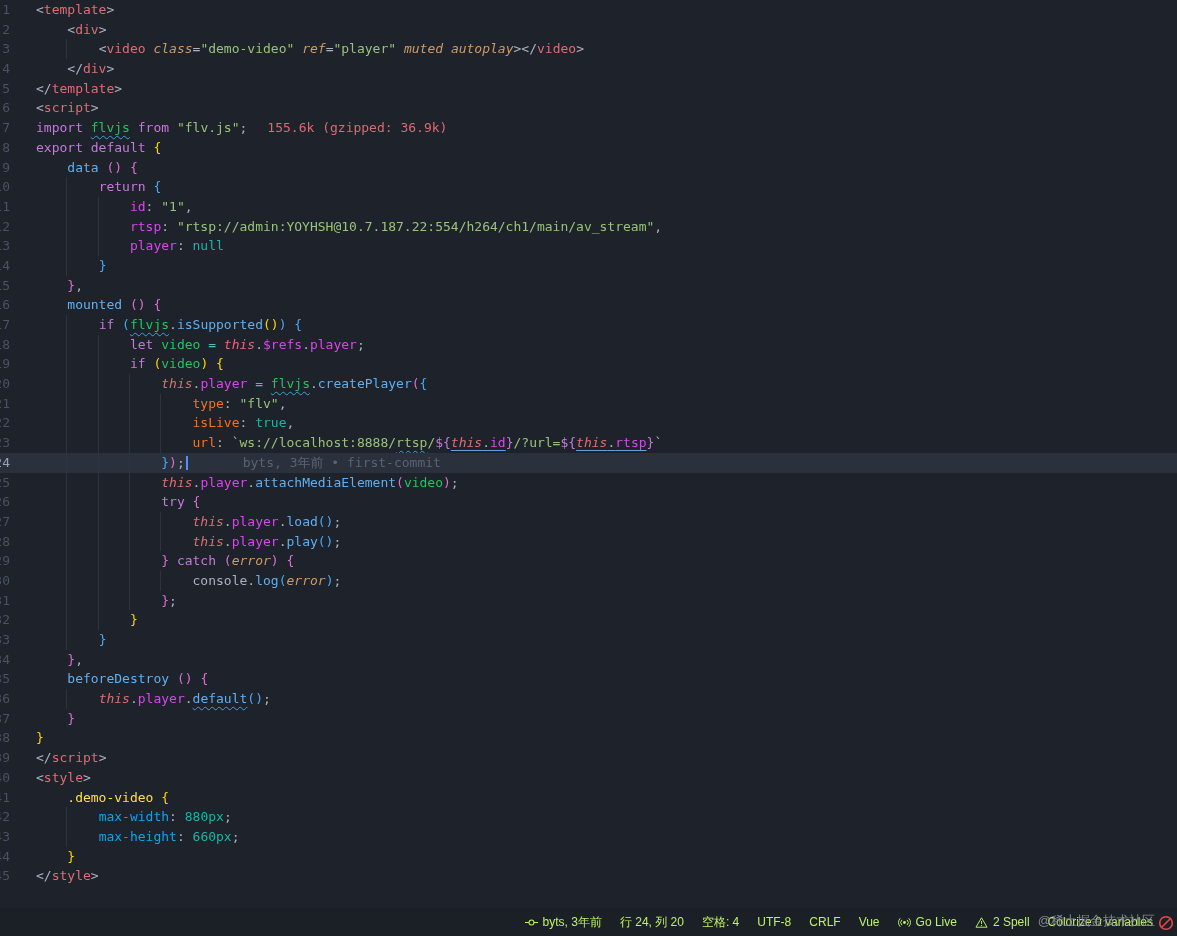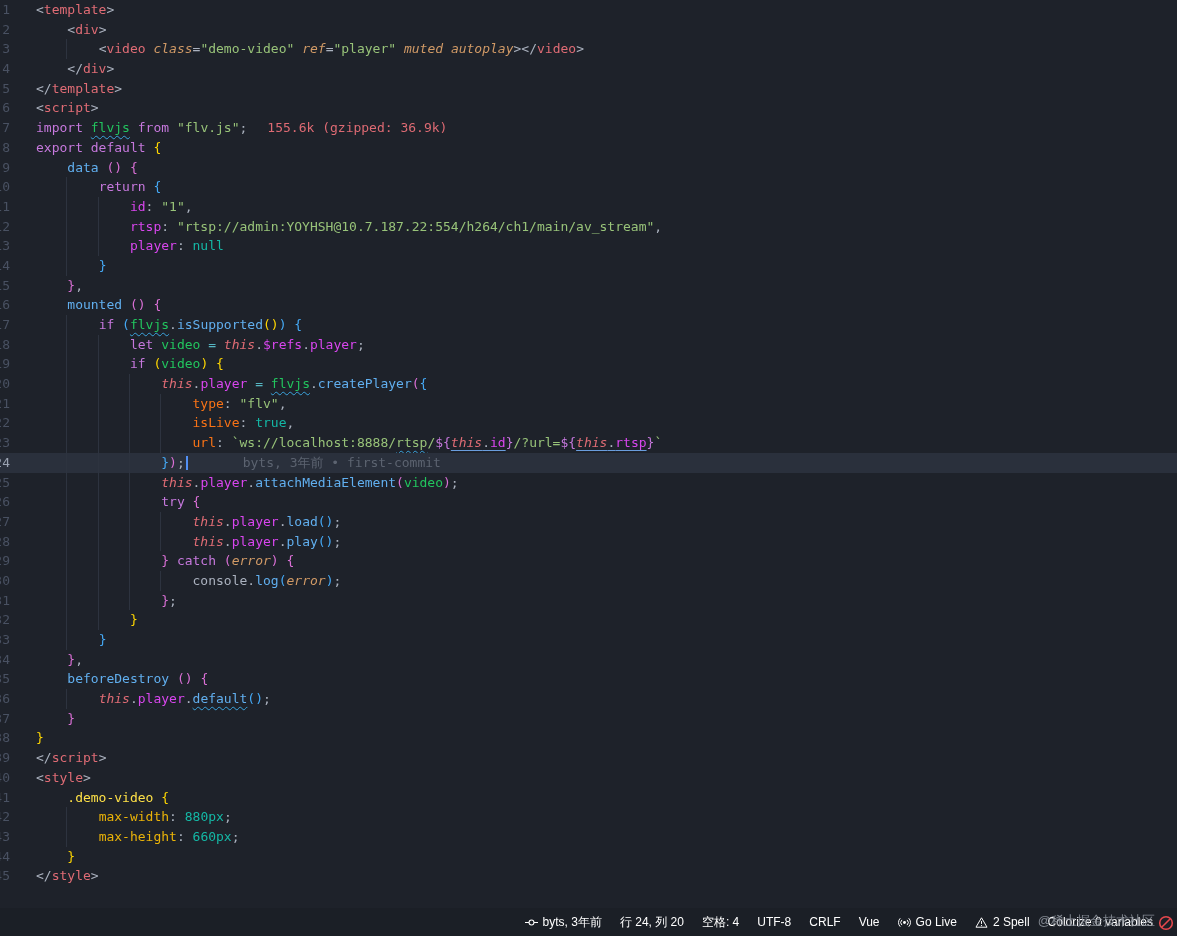--- a/index.html
+++ b/index.html
@@ -40,35 +40,35 @@
   .kw{color:#c678dd}
   .num{color:#14b8a6}
   .fn{color:#61afef}
   .var{color:#22c55e}
   .prop{color:#d946ef}
   .this{color:#e06c75;font-style:italic}
   .cy{color:#f97316}
   .op{color:#56b6c2}
   .param{color:#d19a66;font-style:italic}
   .cls{color:#fde047}
-  .cssp{color:#eab308}
+  .cssp{color:#0ea5e9}
   .def{color:#abb2bf}
   .b1{color:#ffd700}
   .b2{color:#da70d6}
   .b3{color:#45a9f5}
   .sq{text-decoration:underline wavy #3aa3dd 1px;text-underline-offset:3px;}
   .lnk{text-decoration:underline solid #6a9ddd 1px;text-underline-offset:3px;}
   .hint{color:#dd6a73;margin-left:20px;}
   .blame{color:#5c6370;margin-left:55px;}
   .cursor{display:inline-block;width:2px;height:14px;background:#5290f5;vertical-align:text-bottom;margin-left:1px;}
   
   .statusbar{
     position:absolute;left:0;right:0;bottom:0;height:28px;background:#1b1f26;
     display:flex;align-items:center;justify-content:flex-end;gap:18px;
-    padding-right:24px;color:#ffffff;font:12px "Liberation Sans",sans-serif;
+    padding-right:24px;color:#bef264;font:12px "Liberation Sans",sans-serif;
   }
   .sitem{display:inline-flex;align-items:center;gap:5px;white-space:nowrap;cursor:pointer;}
   .sicon{display:inline-flex;align-items:center;}
   .sicon svg{width:13px;height:13px;display:block;}
   
   .watermark{
     position:absolute;right:22px;bottom:6px;z-index:3;pointer-events:none;
     color:#878d96;font:13px "Liberation Sans",sans-serif;opacity:.95;margin-left:20px;
   }
   .prohibit{position:absolute;right:3px;bottom:5px;z-index:3;pointer-events:none;}

